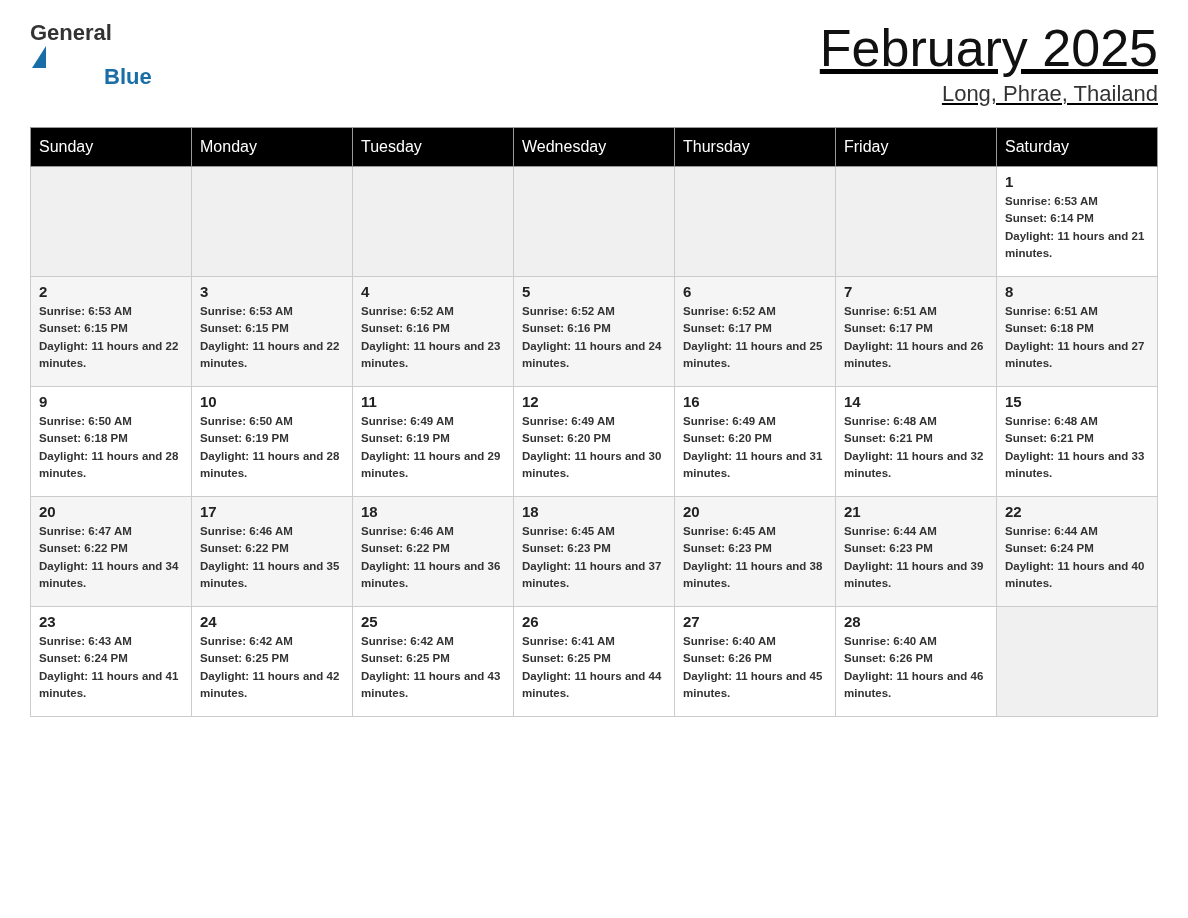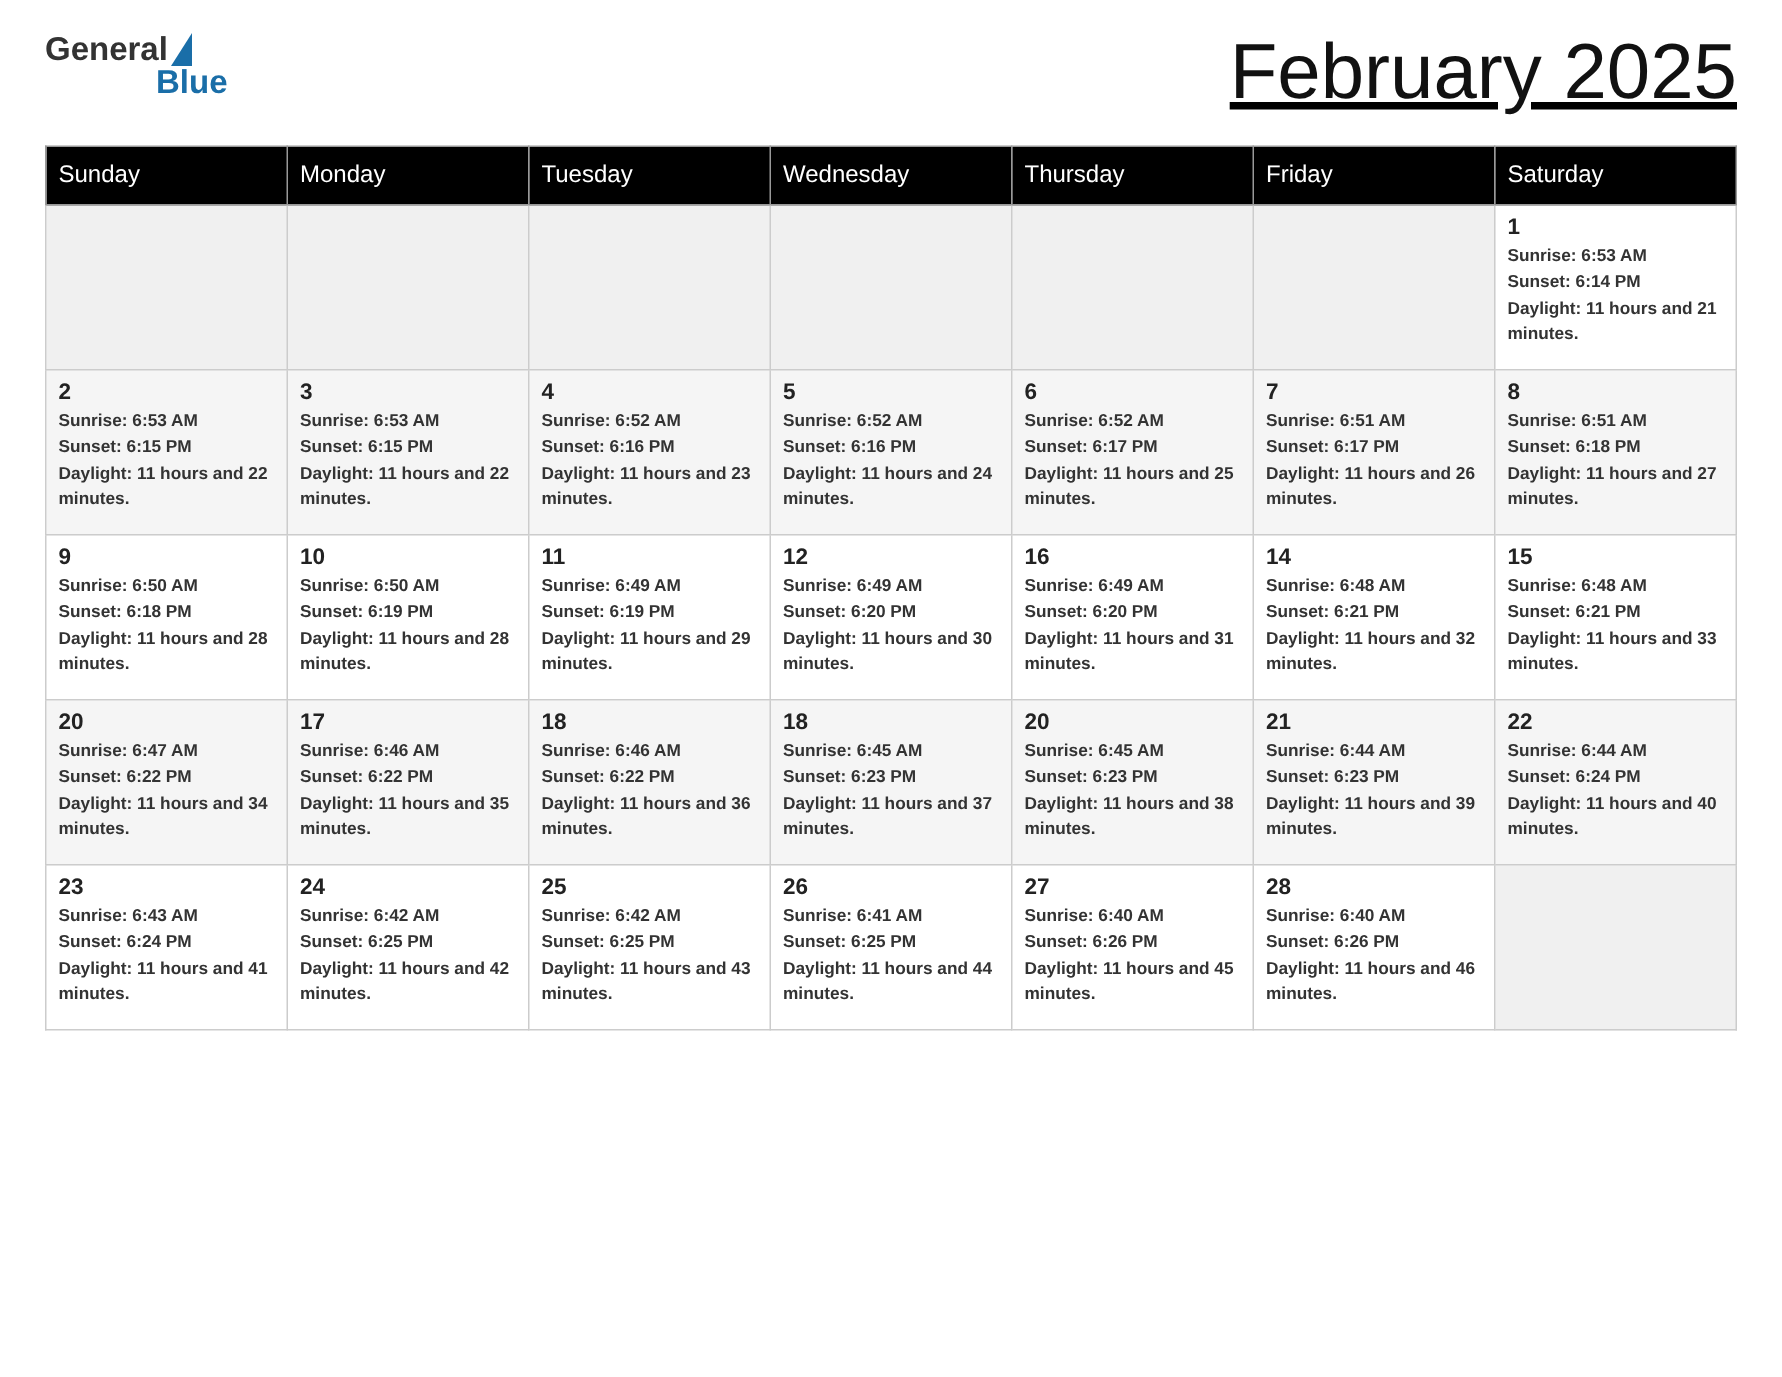--- a/index.html
+++ b/index.html
@@ -16,21 +16,22 @@
       align-items: flex-start;
       margin-bottom: 20px;
     }
     .logo {
       display: flex;
       flex-direction: column;
       align-items: flex-start;
     }
     .logo-top {
       display: flex;
-      align-items: center;
+      align-items: flex-start;
+      flex-direction: column;
     }
     .logo-general {
       font-size: 22px;
       font-weight: bold;
       color: #333;
     }
     .logo-triangle {
       width: 0;
       height: 0;
       border-left: 14px solid transparent;
@@ -124,20 +125,21 @@
     <div class="logo-top">
       <span class="logo-general">General</span>
       <div class="logo-triangle"></div>
     </div>
     <div class="logo-blue-row">
       <span class="logo-blue">Blue</span>
     </div>
   </div>
   <div class="title-block">
     <div class="month-title">February 2025</div>
+    <div class="location-title">Long, Phrae, Thailand</div>
   </div>
 </div>
 
 <table class="calendar">
   <thead>
     <tr>
     <th>Sunday</th>
         <th>Monday</th>
         <th>Tuesday</th>
         <th>Wednesday</th>

